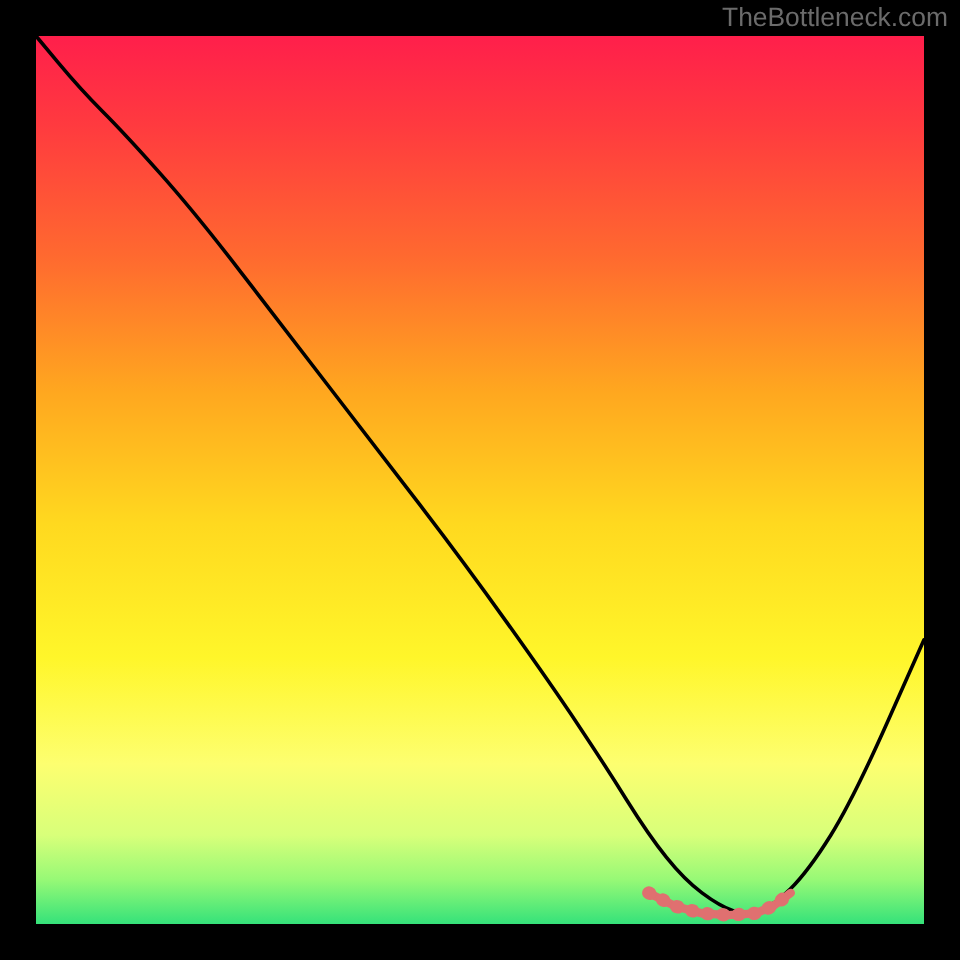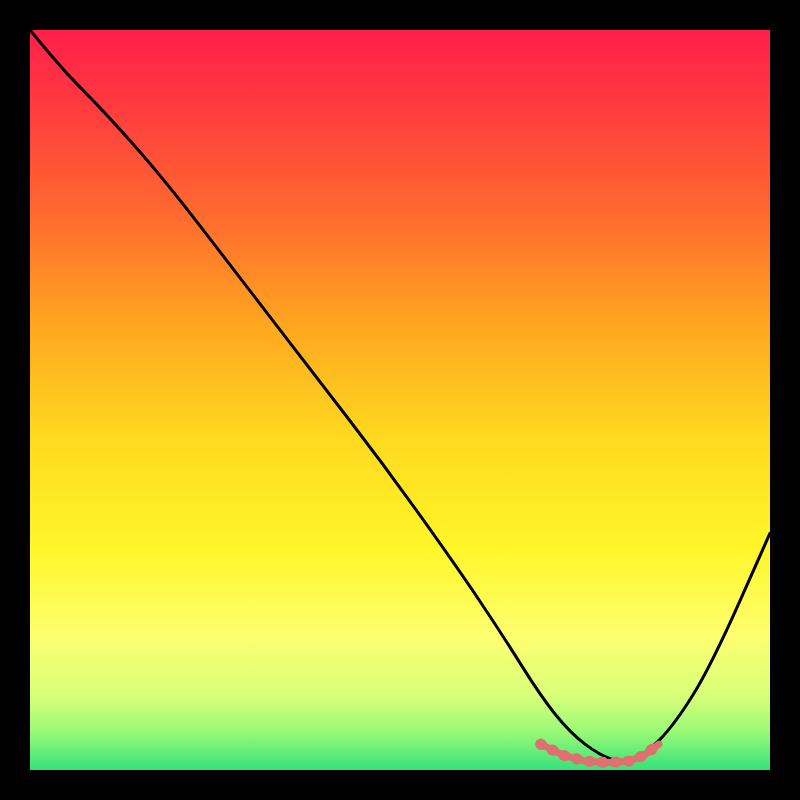--- a/index.html
+++ b/index.html
@@ -27,20 +27,21 @@
     z-index: 10;
   }
   svg {
     display: block;
   }
 </style>
 </head>
 <body>
 
 <div id="wrap">
+  <div id="watermark">TheBottleneck.com</div>
   <svg id="chart" width="800" height="800" viewBox="0 0 800 800">
     <defs>
       <linearGradient id="bg-grad" x1="0" y1="0" x2="0" y2="1">
           <stop offset="0%" stop-color="#ff1f4b"></stop>
           <stop offset="10%" stop-color="#ff3a3f"></stop>
           <stop offset="25%" stop-color="#ff6a2f"></stop>
           <stop offset="40%" stop-color="#ffa71f"></stop>
           <stop offset="55.00000000000001%" stop-color="#ffd91f"></stop>
           <stop offset="70%" stop-color="#fff62a"></stop>
           <stop offset="82%" stop-color="#fdff70"></stop>

